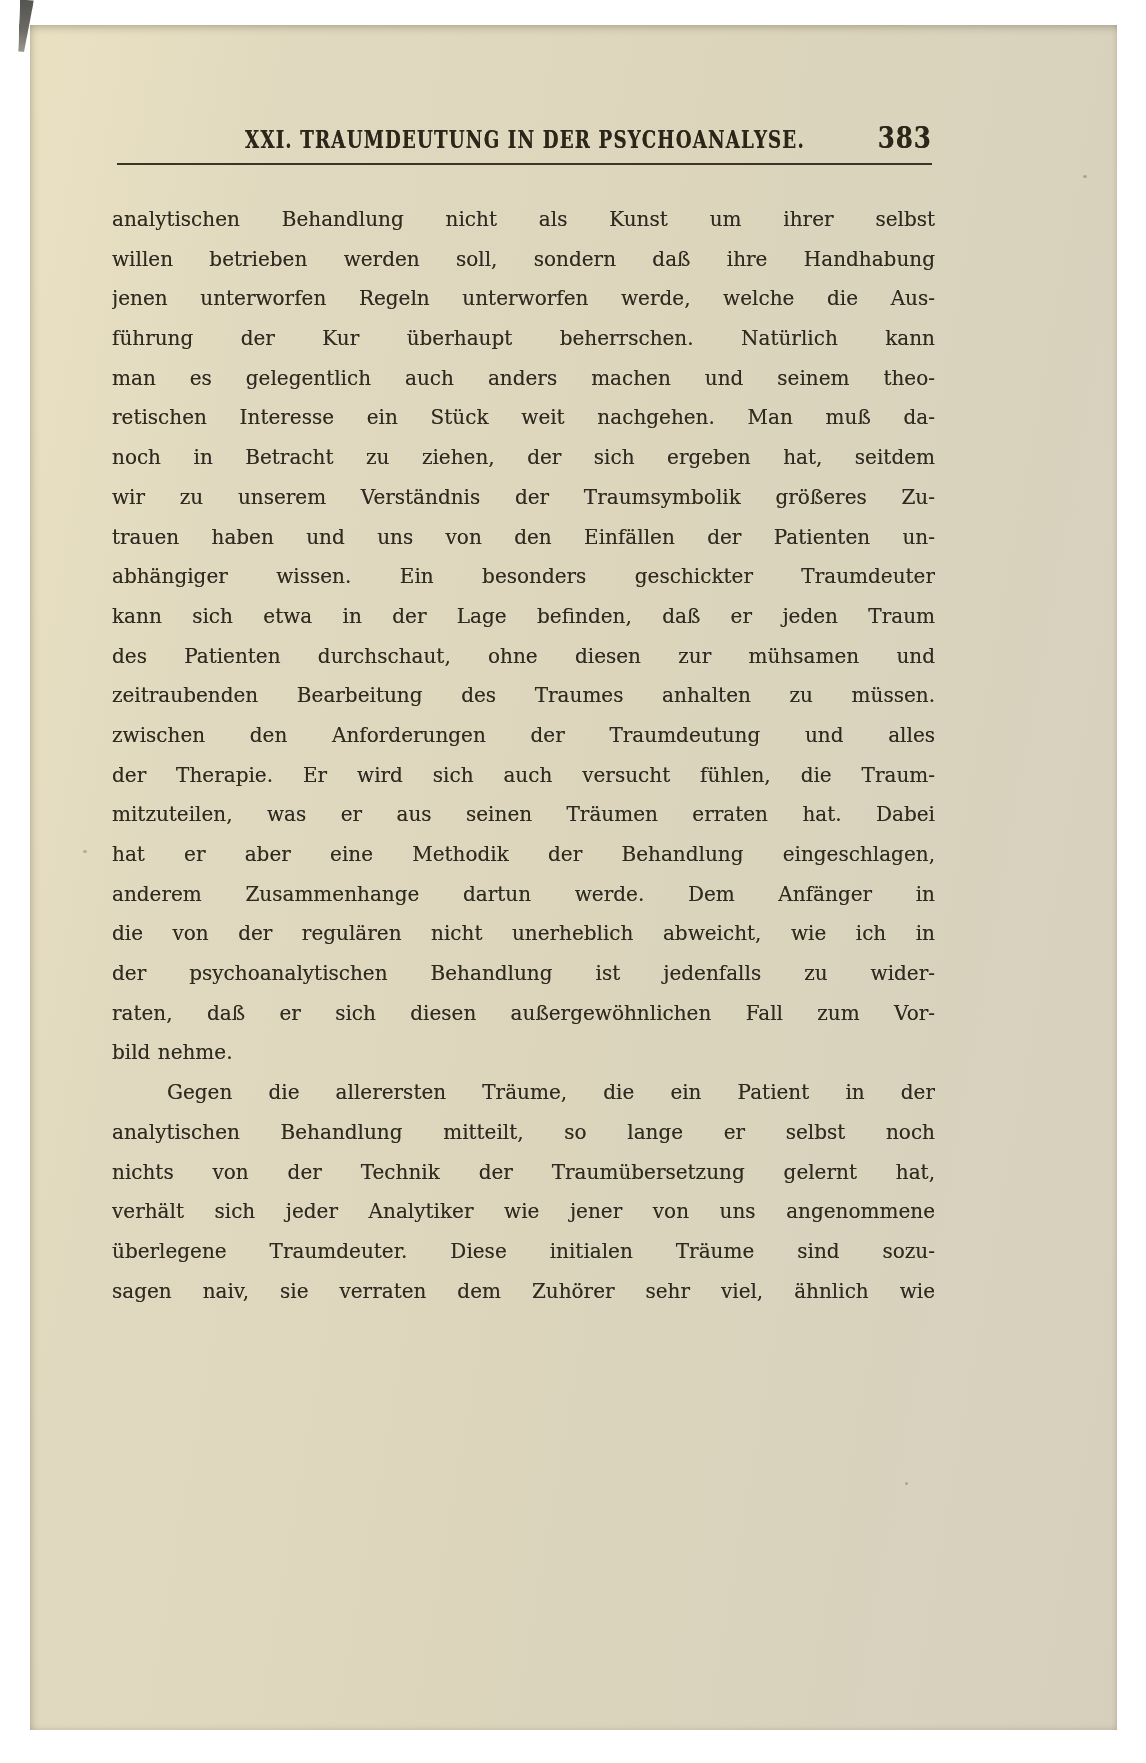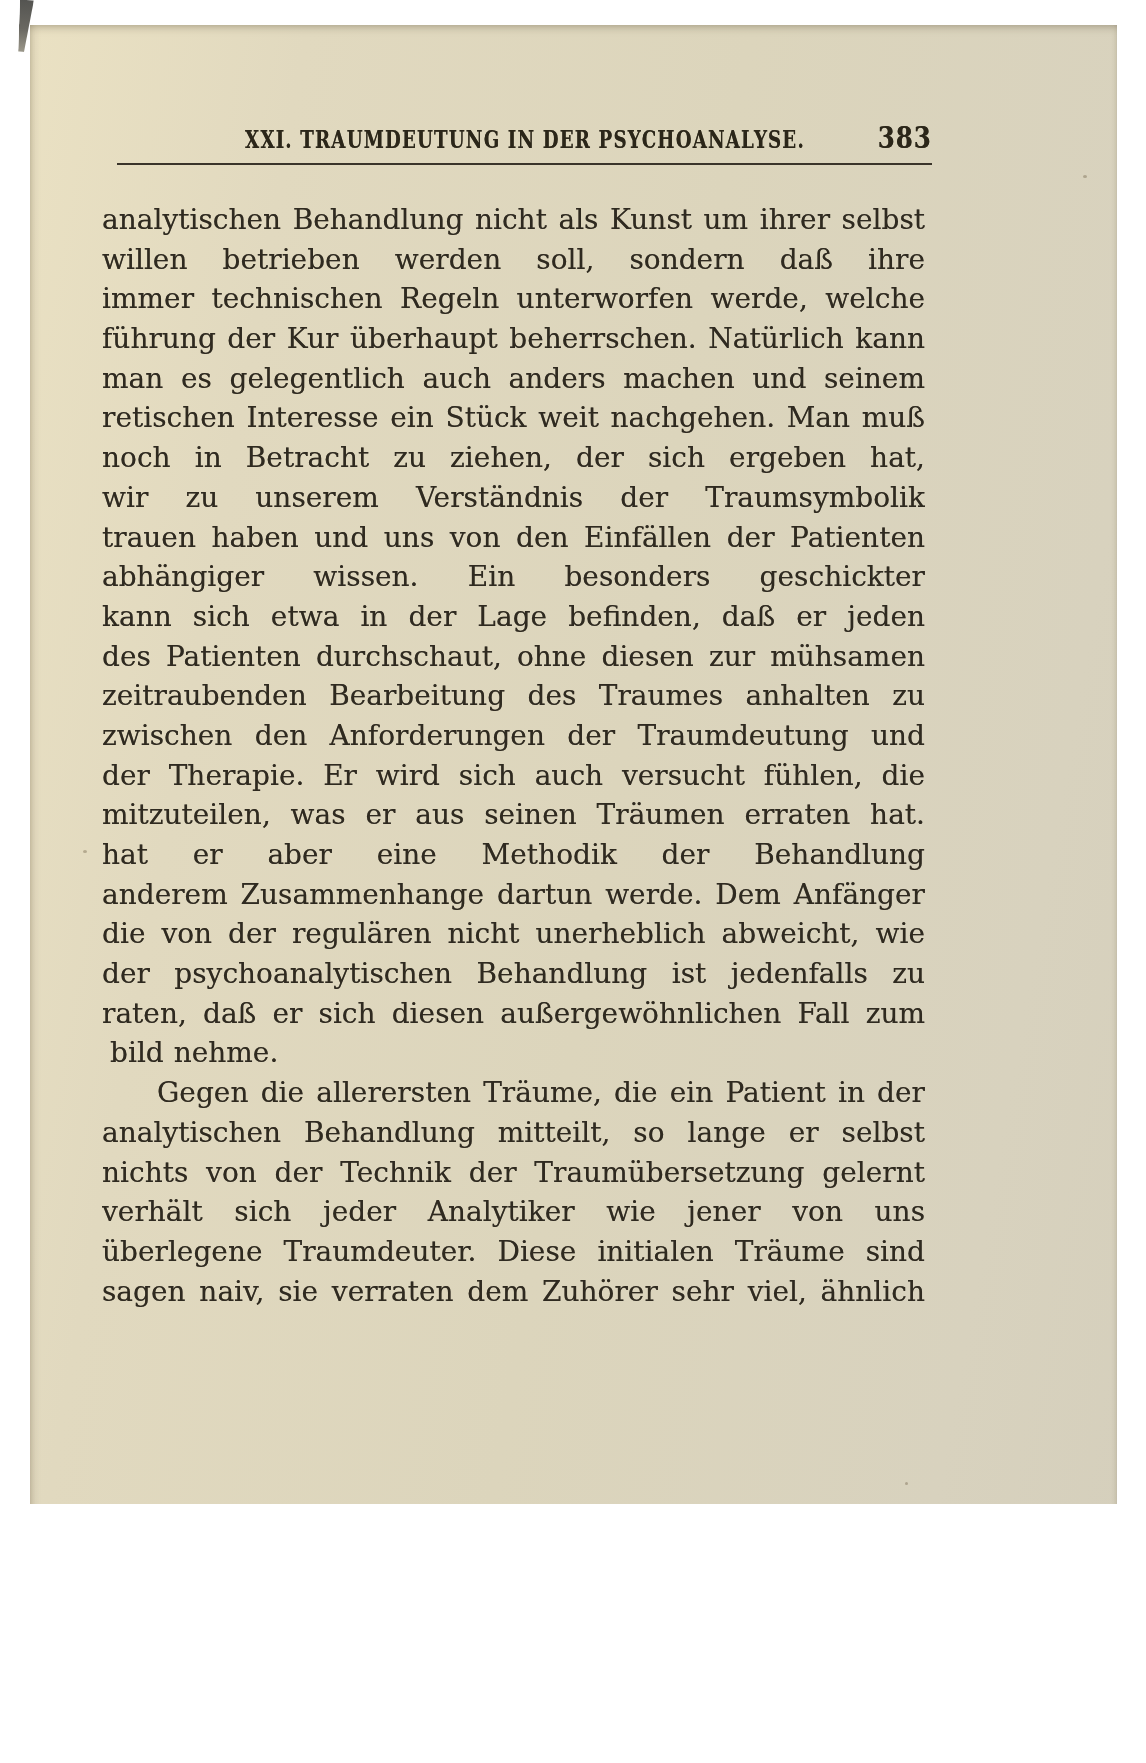--- a/index.html
+++ b/index.html
@@ -6,21 +6,21 @@
     margin: 0;
     padding: 0;
     background: #ffffff;
     width: 1146px;
     height: 1763px;
     font-family: "DejaVu Serif", serif;
   }
   .scan-frame {
     position: relative;
     width: 1146px;
-    height: 1504px;
+    height: 1763px;
     background: #ffffff;
     overflow: hidden;
   }
   .paper {
     position: absolute;
     left: 30px;
     top: 25px;
     width: 1087px;
     height: 1705px;
     background: linear-gradient(100deg, #eae1c3 0%, #e1d9bf 20%, #dcd5bc 52%, #d8d2be 84%, #d5cfbc 100%);
@@ -88,54 +88,54 @@
     top: 138px;
     width: 815px;
     height: 2px;
     background: #3a342a;
     box-shadow: 0 2px 1px -1px rgba(58, 52, 42, 0.35);
   }
 
   
   .body-text {
     position: absolute;
-    left: 72px;           
+    left: 82px;           
     top: 175px;           
     width: 823px;
-    font-size: 28px;
+    font-size: 20px;
     color: #2f2a20;
     word-spacing: 1px;
     text-shadow: 0 0 0.6px rgba(47, 42, 32, 0.55);
   }
   .para { margin: 0; }
   .line {
     height: 39.7px;
     line-height: 39.7px;
     overflow: hidden;
     text-align: justify;
     text-align-last: justify;
   }
-  .line.no-just { text-align-last: left; margin-left: 8px; }
+  .line.no-just { text-align-last: left; }
   .line.indent  { text-indent: 55px; }
 </style>
 </head>
 <body>
 
 <div class="scan-frame">
   <div class="paper">
     <div class="header-row">
       <span class="chapter-title">XXI. TRAUMDEUTUNG IN DER PSYCHOANALYSE.</span>
       <span class="page-number">383</span>
     </div>
     <div class="header-rule"></div>
     <div class="body-text">
         <div class="para">
           <div class="line">analytischen Behandlung nicht als Kunst um ihrer selbst</div>
           <div class="line">willen betrieben werden soll, sondern daß ihre Handhabung</div>
-          <div class="line">immer technischen Regeln unterworfen werde, welche die Aus-</div>
+          <div class="line">jenen unterworfen Regeln unterworfen werde, welche die Aus-</div>
           <div class="line">führung der Kur überhaupt beherrschen. Natürlich kann</div>
           <div class="line">man es gelegentlich auch anders machen und seinem theo-</div>
           <div class="line">retischen Interesse ein Stück weit nachgehen. Man muß da-</div>
           <div class="line">noch in Betracht zu ziehen, der sich ergeben hat, seitdem</div>
           <div class="line">wir zu unserem Verständnis der Traumsymbolik größeres Zu-</div>
           <div class="line">trauen haben und uns von den Einfällen der Patienten un-</div>
           <div class="line">abhängiger wissen. Ein besonders geschickter Traumdeuter</div>
           <div class="line">kann sich etwa in der Lage befinden, daß er jeden Traum</div>
           <div class="line">des Patienten durchschaut, ohne diesen zur mühsamen und</div>
           <div class="line">zeitraubenden Bearbeitung des Traumes anhalten zu müssen.</div>

